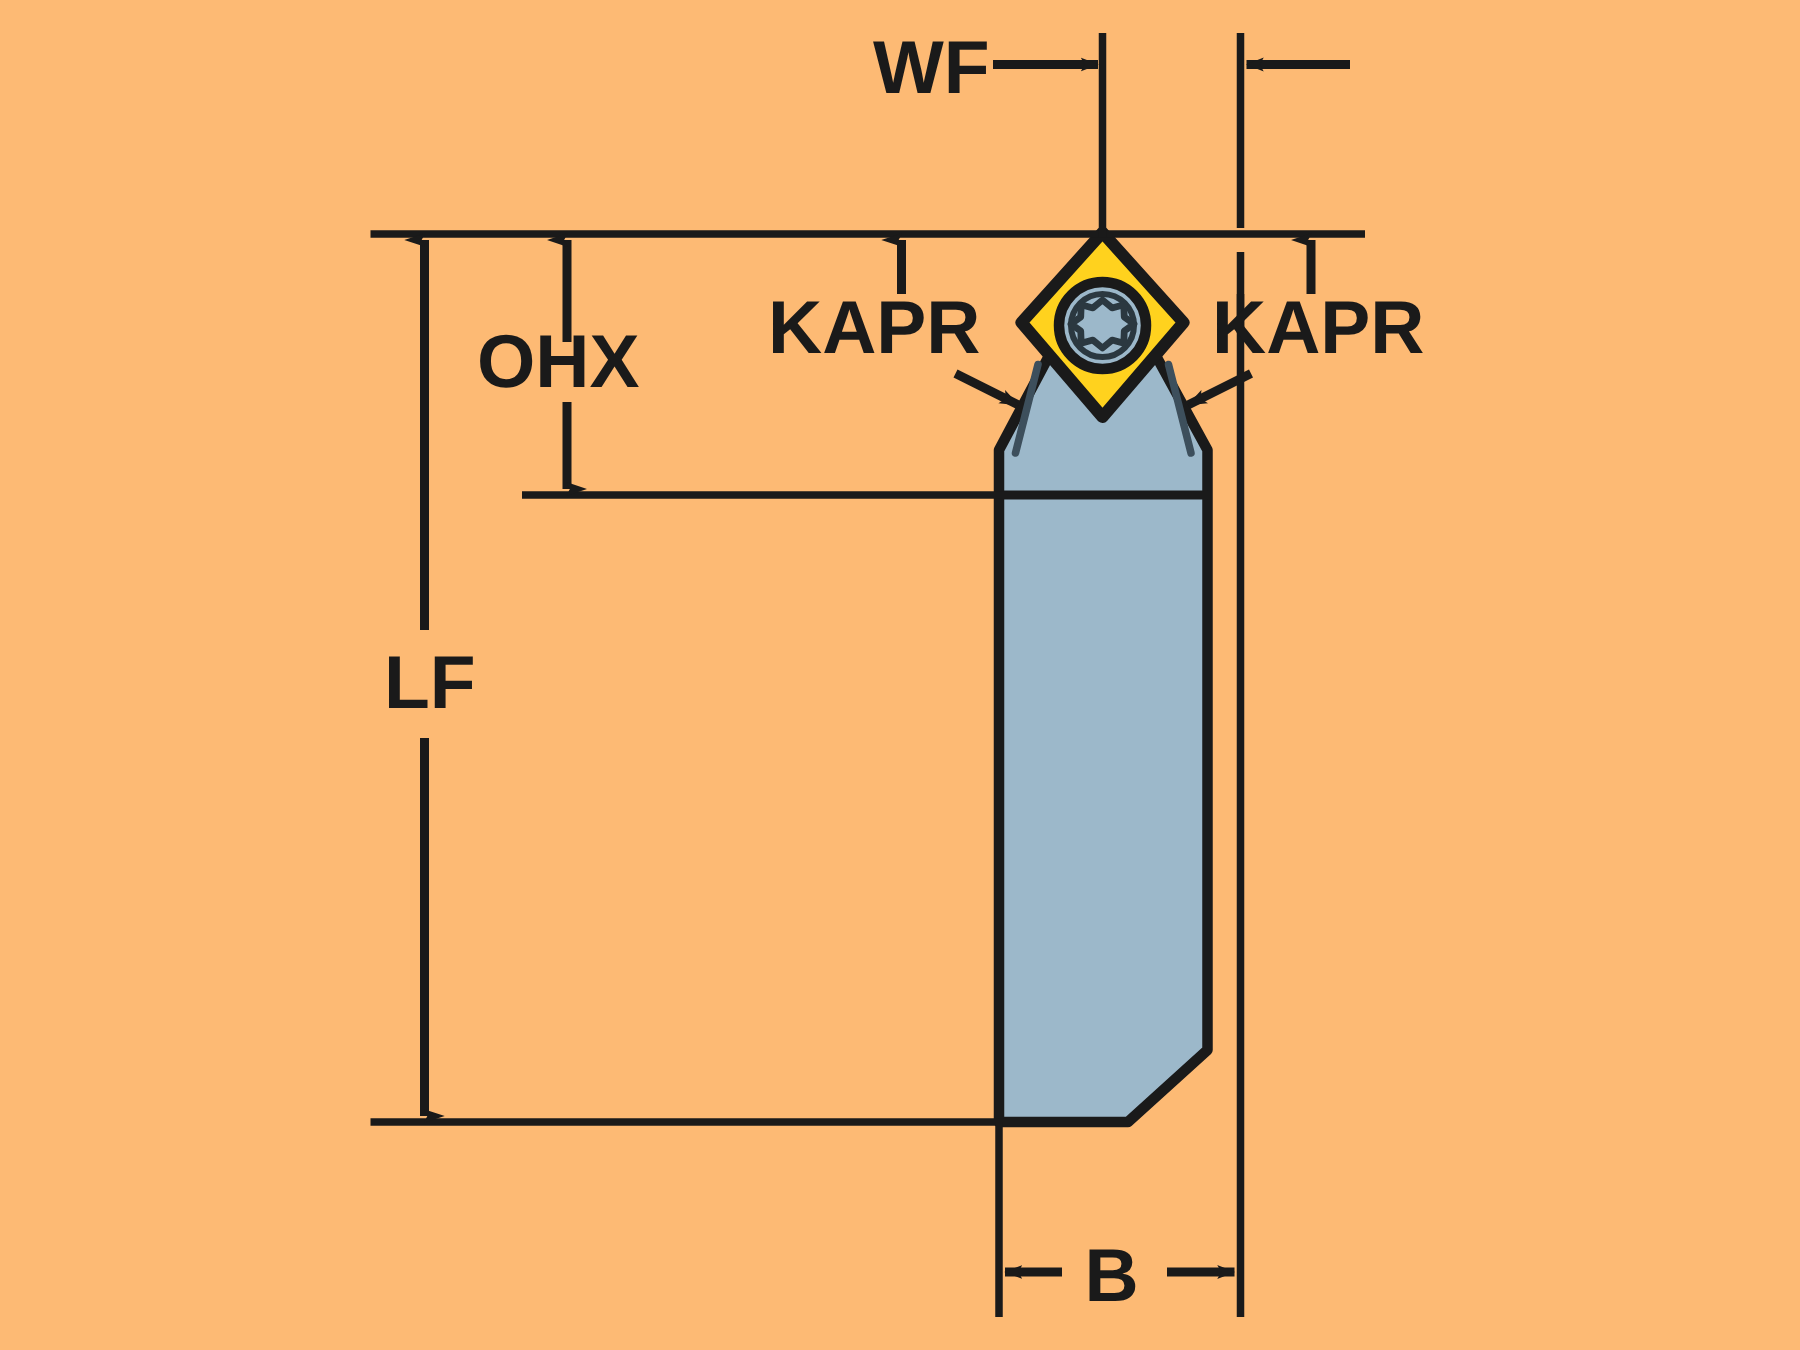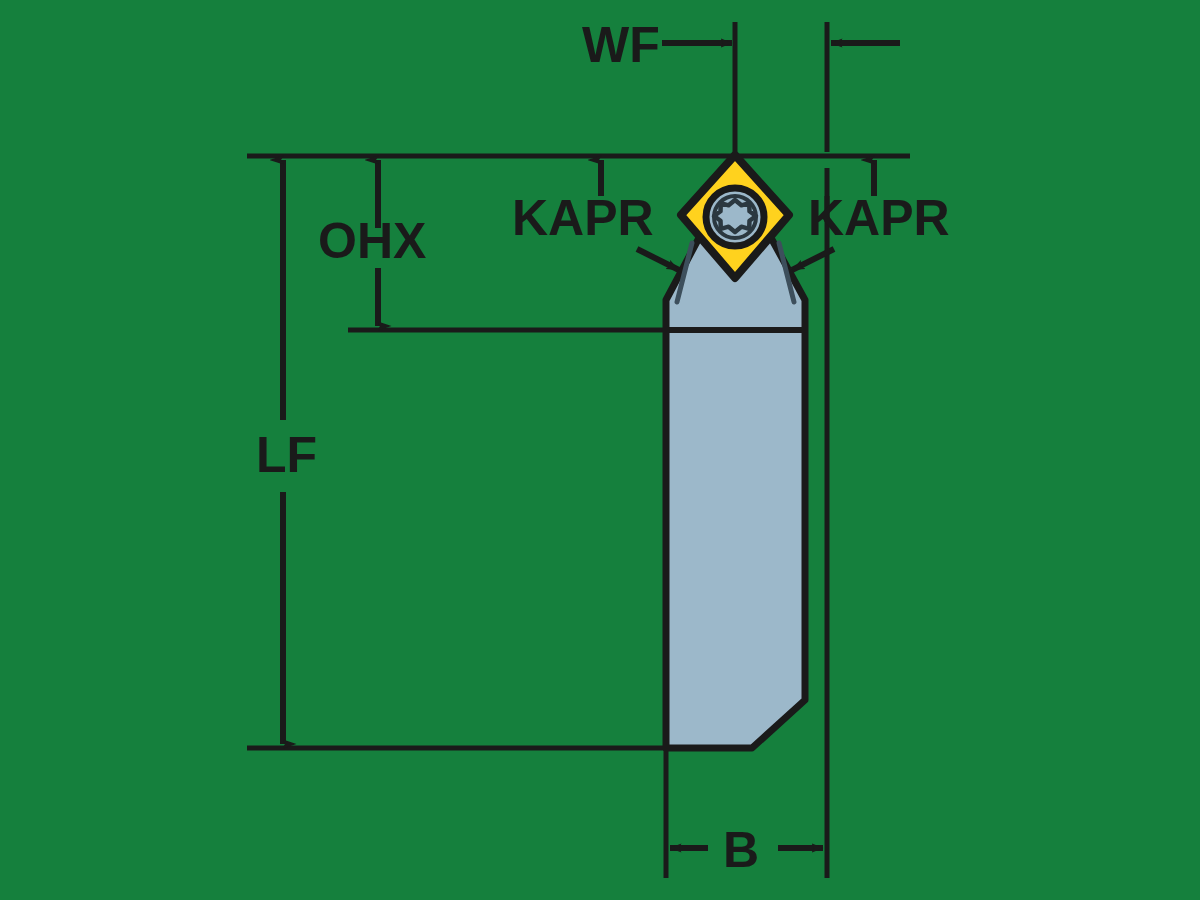--- a/index.html
+++ b/index.html
@@ -32,21 +32,21 @@
     font-family: "Liberation Sans", sans-serif;
     font-weight: bold;
     fill: #1a1a1a;
     font-size: 50px;
     letter-spacing: 0px;
   }
 </style>
 </head>
 <body>
 
-<div id="diagram-root" style="background: #15803d;">
+<div id="diagram-root" style="background: #fdba74;">
 
   <svg id="diagram-svg" viewBox="0 0 1200 900" xmlns="http://www.w3.org/2000/svg">
 
     <defs>
 
       <marker id="arrow-right" viewBox="0 0 12 10" refX="11.5" refY="5" markerWidth="12" markerHeight="10" orient="auto-start-reverse" markerUnits="userSpaceOnUse">
         <path d="M 0 0.4 L 12 5 L 0 9.6 L 2.6 5 Z" fill="#1a1a1a"></path>
       </marker>
       <marker id="arrow-up" viewBox="0 0 10 14" refX="5" refY="13.5" markerWidth="10" markerHeight="14" orient="auto" markerUnits="userSpaceOnUse">
         <path d="M 5 0 L 9.6 14 L 5 11.6 L 0.4 14 Z" fill="#1a1a1a"></path>

